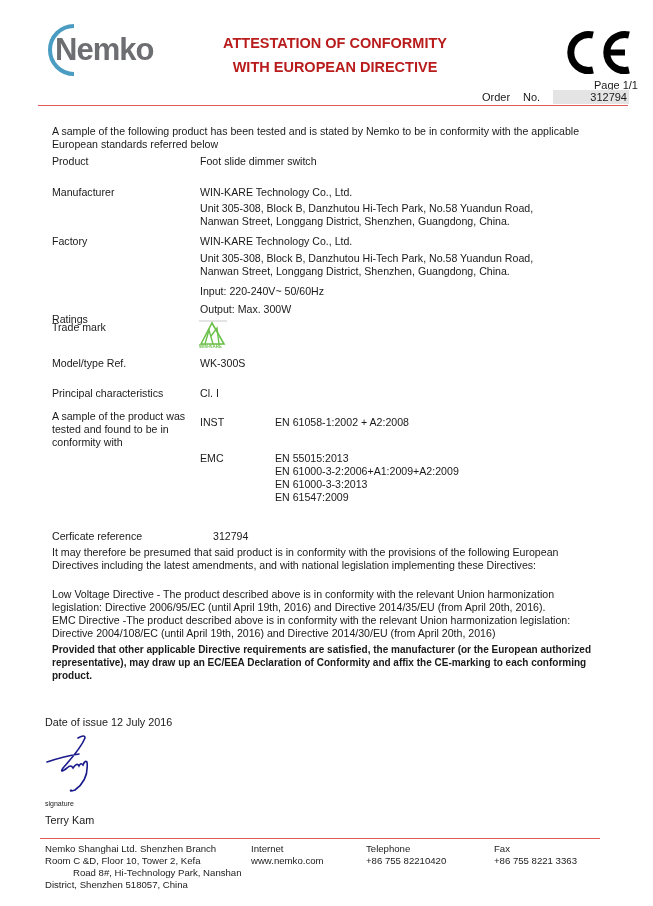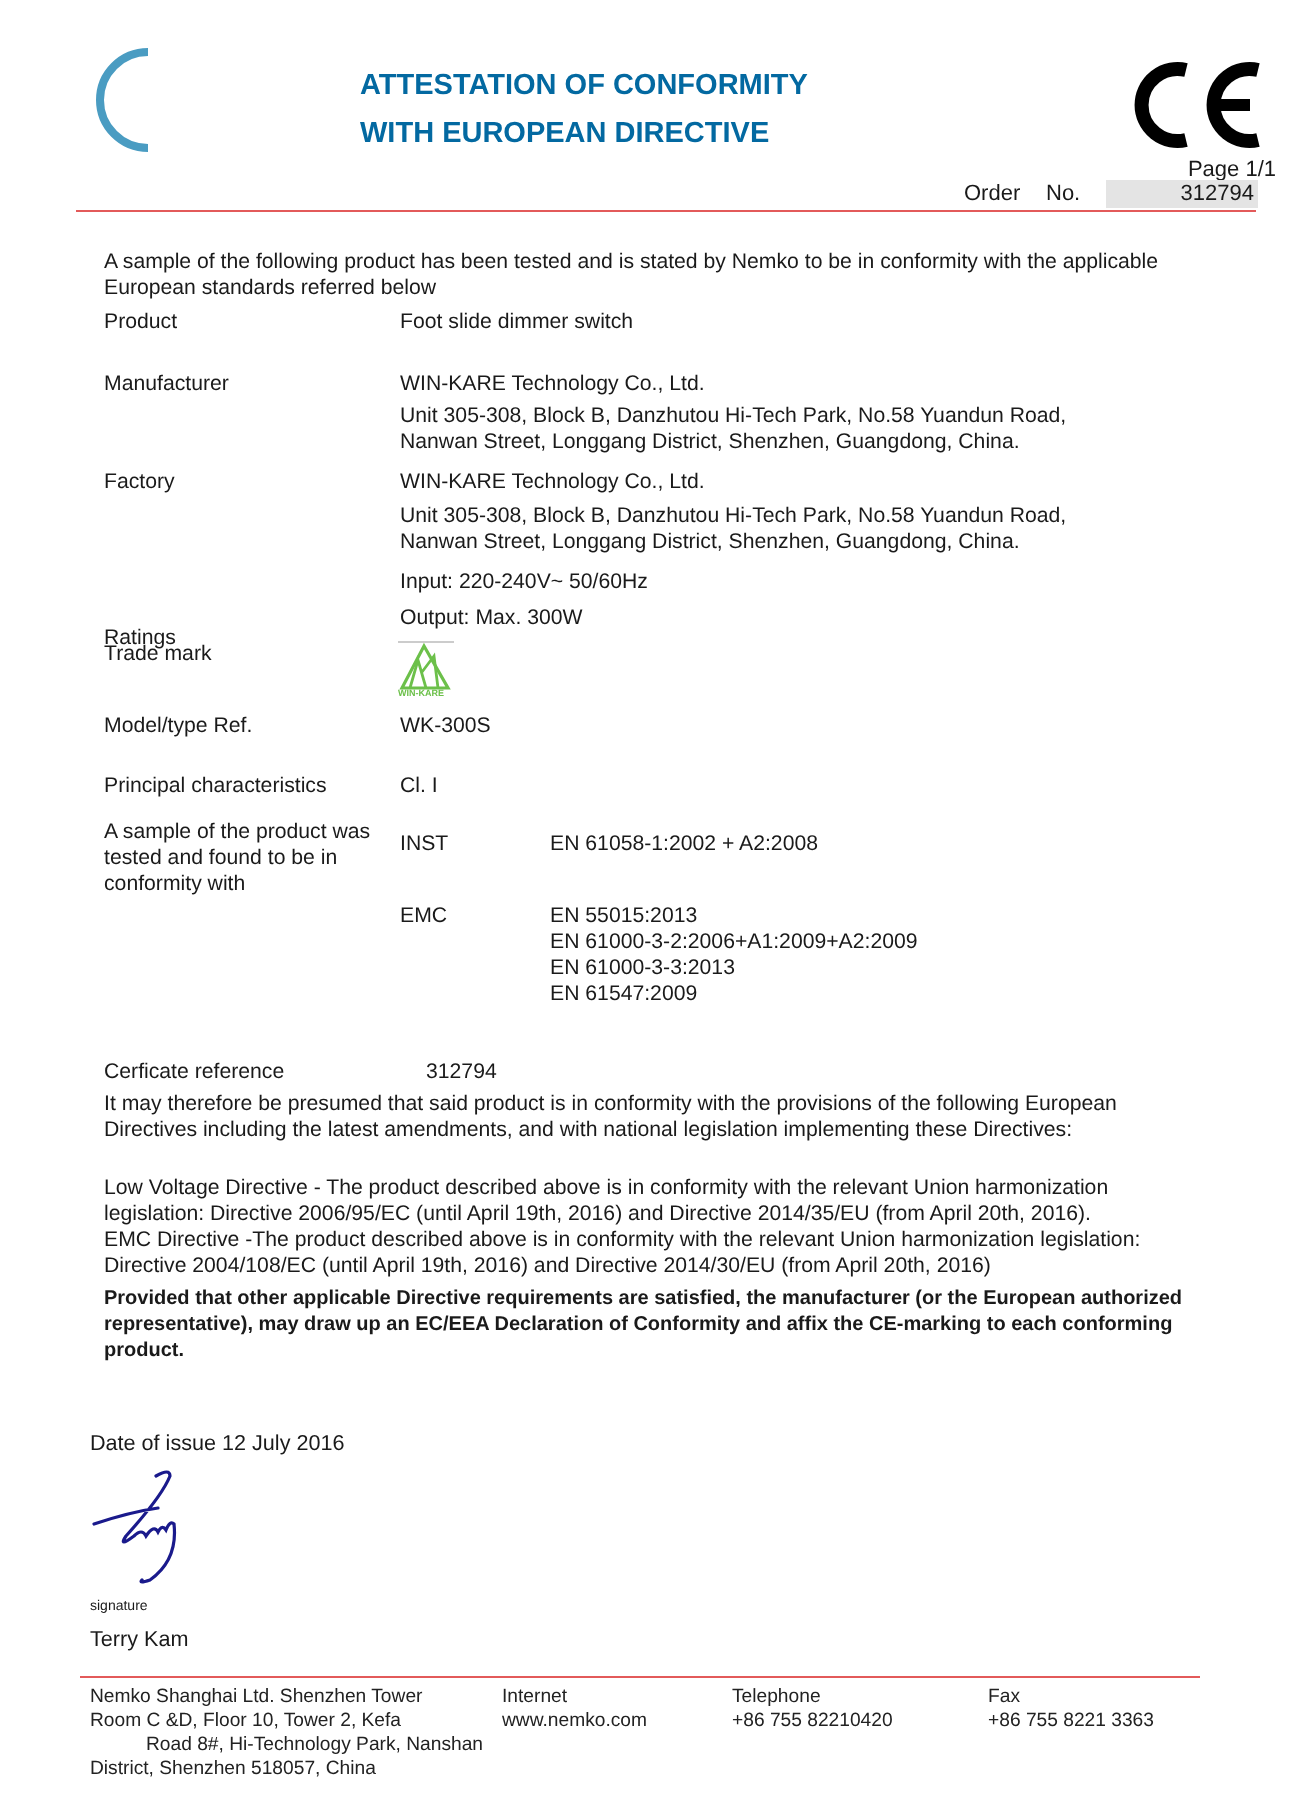--- a/index.html
+++ b/index.html
@@ -2,21 +2,21 @@
 <html><head>
 <meta charset="utf-8">
 <style>
   html, body { margin: 0; padding: 0; background: #ffffff; }
   body {
     width: 653px; height: 906px; position: relative; overflow: hidden;
     font-family: "Liberation Sans", sans-serif; color: #1a1a1a; font-size: 10.6px;
   }
   .abs { position: absolute; }
   .logo { left: 44px; top: 20px; width: 100px; height: 60px; }
-  .title { left: 180px; width: 310px; font-weight: bold; font-size: 14.5px; color: #0369a1; }
+  .title { left: 180px; width: 310px; text-align: center; font-weight: bold; font-size: 14.5px; color: #b91c1c; }
   .ce { left: 563px; top: 30px; width: 72px; height: 45px; }
   .pageno { left: 560px; top: 79px; width: 78px; text-align: right; font-size: 11px; }
   .order-label { left: 482px; top: 91px; font-size: 11px; }
   .order-no-label { left: 523px; top: 91px; font-size: 11px; }
   .order-box { left: 553px; top: 90px; width: 76px; height: 14px; background: #e4e4e4; text-align: right; font-size: 11px; padding-right: 2px; box-sizing: border-box; line-height: 14px; }
   .redline { left: 38px; height: 1px; background: #e35a5a; }
   .text { font-size: 10.6px; line-height: 13px; }
   .lbl { left: 52px; }
   .val { left: 200px; }
   .std { left: 275px; }
@@ -24,20 +24,21 @@
   .small { font-size: 7px; }
   .foot { font-size: 9.6px; line-height: 11.5px; color: #222; }
 </style>
 </head>
 <body>
 
 <div class="abs logo">
   <svg width="100" height="60" viewBox="0 0 100 60">
     <path d="M30 6 A24 24 0 1 0 30 54" fill="none" stroke="#4a9cc2" stroke-width="4"></path>
   </svg>
+  <span class="abs" style="left:11px;top:12px;font-size:31px;font-weight:bold;color:#6d6e71;letter-spacing:-1px;">Nemko</span>
 </div>
 
 <div class="abs title" style="top:35px;">ATTESTATION OF CONFORMITY</div>
 <div class="abs title" style="top:59px;">WITH EUROPEAN DIRECTIVE</div>
 
 <div class="abs ce">
   <svg width="72" height="45" viewBox="0 0 72 45">
     <path d="M30 5 A18 18 0 1 0 30 40" fill="none" stroke="#000" stroke-width="7"></path>
     <path d="M66 5 A18 18 0 1 0 66 40" fill="none" stroke="#000" stroke-width="7"></path>
     <rect x="46" y="19.5" width="16" height="6" fill="#000"></rect>
@@ -116,21 +117,21 @@
 <div class="abs text" style="left:45px;top:716px;font-size:10.8px;">Date of issue 12 July 2016</div>
 <div class="abs" style="left:45px;top:732px;width:70px;height:62px;">
   <svg width="70" height="62" viewBox="0 0 70 62">
     <path d="M2 30 Q20 24 34 22 M33 6 Q40 2 40 6 Q36 16 18 36 Q14 42 22 36 Q26 32 28 36 Q32 30 34 34 Q36 30 38 33 Q40 28 42 30 Q44 48 30 58 Q24 60 26 58" fill="none" stroke="#1a1a8c" stroke-width="1.6" stroke-linecap="round"></path>
   </svg>
 </div>
 <div class="abs" style="left:45px;top:800px;font-size:7px;">signature</div>
 <div class="abs text" style="left:45px;top:814px;font-size:10.8px;">Terry Kam</div>
 
 <div class="abs redline" style="top:838px;width:560px;left:40px;"></div>
-<div class="abs foot" style="left:45px;top:843px;">Nemko Shanghai Ltd. Shenzhen Tower</div>
+<div class="abs foot" style="left:45px;top:843px;">Nemko Shanghai Ltd. Shenzhen Branch</div>
 <div class="abs foot" style="left:45px;top:855px;">Room C &amp;D, Floor 10, Tower 2, Kefa</div>
 <div class="abs foot" style="left:45px;top:867px;padding-left:28px;">Road 8#, Hi-Technology Park, Nanshan</div>
 <div class="abs foot" style="left:45px;top:879px;">District, Shenzhen 518057, China</div>
 
 <div class="abs foot" style="left:251px;top:843px;">Internet</div>
 <div class="abs foot" style="left:251px;top:855px;">www.nemko.com</div>
 
 <div class="abs foot" style="left:366px;top:843px;">Telephone</div>
 <div class="abs foot" style="left:366px;top:855px;">+86 755 82210420</div>
 

